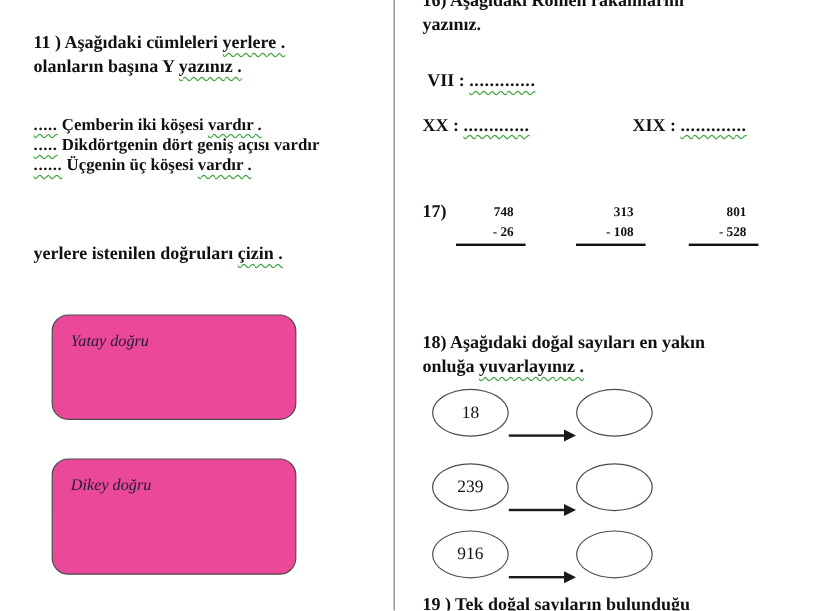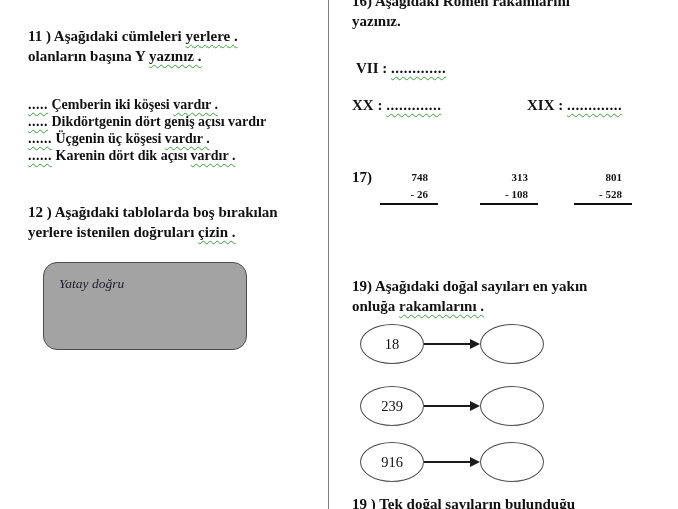--- a/index.html
+++ b/index.html
@@ -12,28 +12,28 @@
   .h{font-size:15px;font-weight:bold;line-height:20px;}
   .item{font-size:14px;font-weight:bold;line-height:17px;}
   .sq{
     text-decoration-line:underline;
     text-decoration-style:wavy;
     text-decoration-color:#3aa33a;
     text-decoration-thickness:1px;
     text-underline-offset:3px;
   }
   .dots{letter-spacing:0.5px;}
-  .box{position:absolute;border:1.6px solid #4d4d4d;border-radius:14px;background:#a3a3a3;}
+  .box{position:absolute;border:1.6px solid #4d4d4d;border-radius:14px;background:#ec4899;}
   .box-label{font-style:italic;font-size:13.5px;color:#1c1c2b;padding:13px 0 0 15px;}
   .roman{position:absolute;font-size:15px;font-weight:bold;white-space:nowrap;}
   .stack{position:absolute;width:58px;font-size:11px;font-weight:bold;line-height:17px;text-align:right;}
   .stack .top{padding-right:10px;}
   .stack .bot{padding-right:10px;border-bottom:2px solid #111;}
   .q17-label{position:absolute;font-size:15px;font-weight:bold;line-height:17px;}
-  .rrow{position:absolute;left:360px;display:flex;align-items:center;}
+  .rrow{position:absolute;left:360px;display:flex;align-items:flex-end;}
   .ellipse{
     width:62px;height:38px;border:1.5px solid #4d4d4d;border-radius:50%;
     display:flex;align-items:center;justify-content:center;
     font-size:14.5px;color:#111;background:#fff;flex:0 0 auto;
   }
   .arrow{position:relative;width:46px;height:2px;background:#1a1a1a;flex:0 0 auto;margin-right:10px;}
   .arrow::after{
     content:"";position:absolute;right:-10px;top:-4px;
     border-left:10px solid #1a1a1a;border-top:5px solid transparent;border-bottom:5px solid transparent;
   }
@@ -47,32 +47,33 @@
 
   <section class="abs" style="left:28px;top:26px;">
     <div class="h"><span>11 ) Aşağıdaki cümleleri </span><span class="sq">yerlere .</span></div>
     <div class="h"><span>olanların başına Y </span><span class="sq">yazınız .</span></div>
   </section>
 
   <section class="abs" style="left:28px;top:96px;">
     <div class="item"><span class="sq dots">.....</span><span> Çemberin iki köşesi </span><span class="sq">vardır .</span></div>
     <div class="item"><span class="sq dots">.....</span><span> Dikdörtgenin dört geniş açısı vardır</span><span class="sq"></span></div>
     <div class="item"><span class="sq dots">......</span><span> Üçgenin üç köşesi </span><span class="sq">vardır .</span></div>
-    <div class="item"><span class="sq dots">......</span><span> Karenin dört dik açısı </span><span class="sq">vardır .</span></div>
   </section>
 
   <section class="abs" style="left:28px;top:202px;">
-    <div class="h">12 ) Aşağıdaki tablolarda boş bırakılan</div>
     <div class="h"><span>yerlere istenilen doğruları </span><span class="sq">çizin .</span></div>
   </section>
 
   <div class="box" style="left:43px;top:262px;width:202px;height:86px;">
     <div class="box-label">Yatay doğru</div>
   </div>
 
+  <div class="box" style="left:43px;top:382px;width:202px;height:95px;">
+    <div class="box-label">Dikey doğru</div>
+  </div>
 
   <section class="abs" style="left:352px;top:-9px;">
     <div class="h">16) Aşağıdaki Romen rakamlarını</div>
     <div class="h">yazınız.</div>
   </section>
 
   <div class="roman" style="left:356px;top:60px;"><span>VII :</span> <span class="sq dots">.............</span></div>
   <div class="roman" style="left:352px;top:97px;"><span>XX :</span> <span class="sq dots">.............</span></div>
   <div class="roman" style="left:500px;top:97px;margin-left:27px;"><span>XIX :</span> <span class="sq dots">.............</span></div>
 
@@ -85,22 +86,22 @@
   <div class="stack" style="left:480px;top:169px;">
     <div class="top">313</div>
     <div class="bot">- 108</div>
   </div>
   <div class="stack" style="left:574px;top:169px;">
     <div class="top">801</div>
     <div class="bot">- 528</div>
   </div>
 
   <section class="abs" style="left:352px;top:276px;">
-    <div class="h">19) Aşağıdaki doğal sayıları en yakın</div>
-    <div class="h"><span>onluğa </span><span class="sq">rakamlarını .</span></div>
+    <div class="h">18) Aşağıdaki doğal sayıları en yakın</div>
+    <div class="h"><span>onluğa </span><span class="sq">yuvarlayınız .</span></div>
   </section>
 
   <div class="rrow" style="top:324px;">
     <div class="ellipse">
         <span>18</span>
       </div>
     <div class="arrow"></div>
     <div class="ellipse"></div>
   </div>
   <div class="rrow" style="top:386px;">

